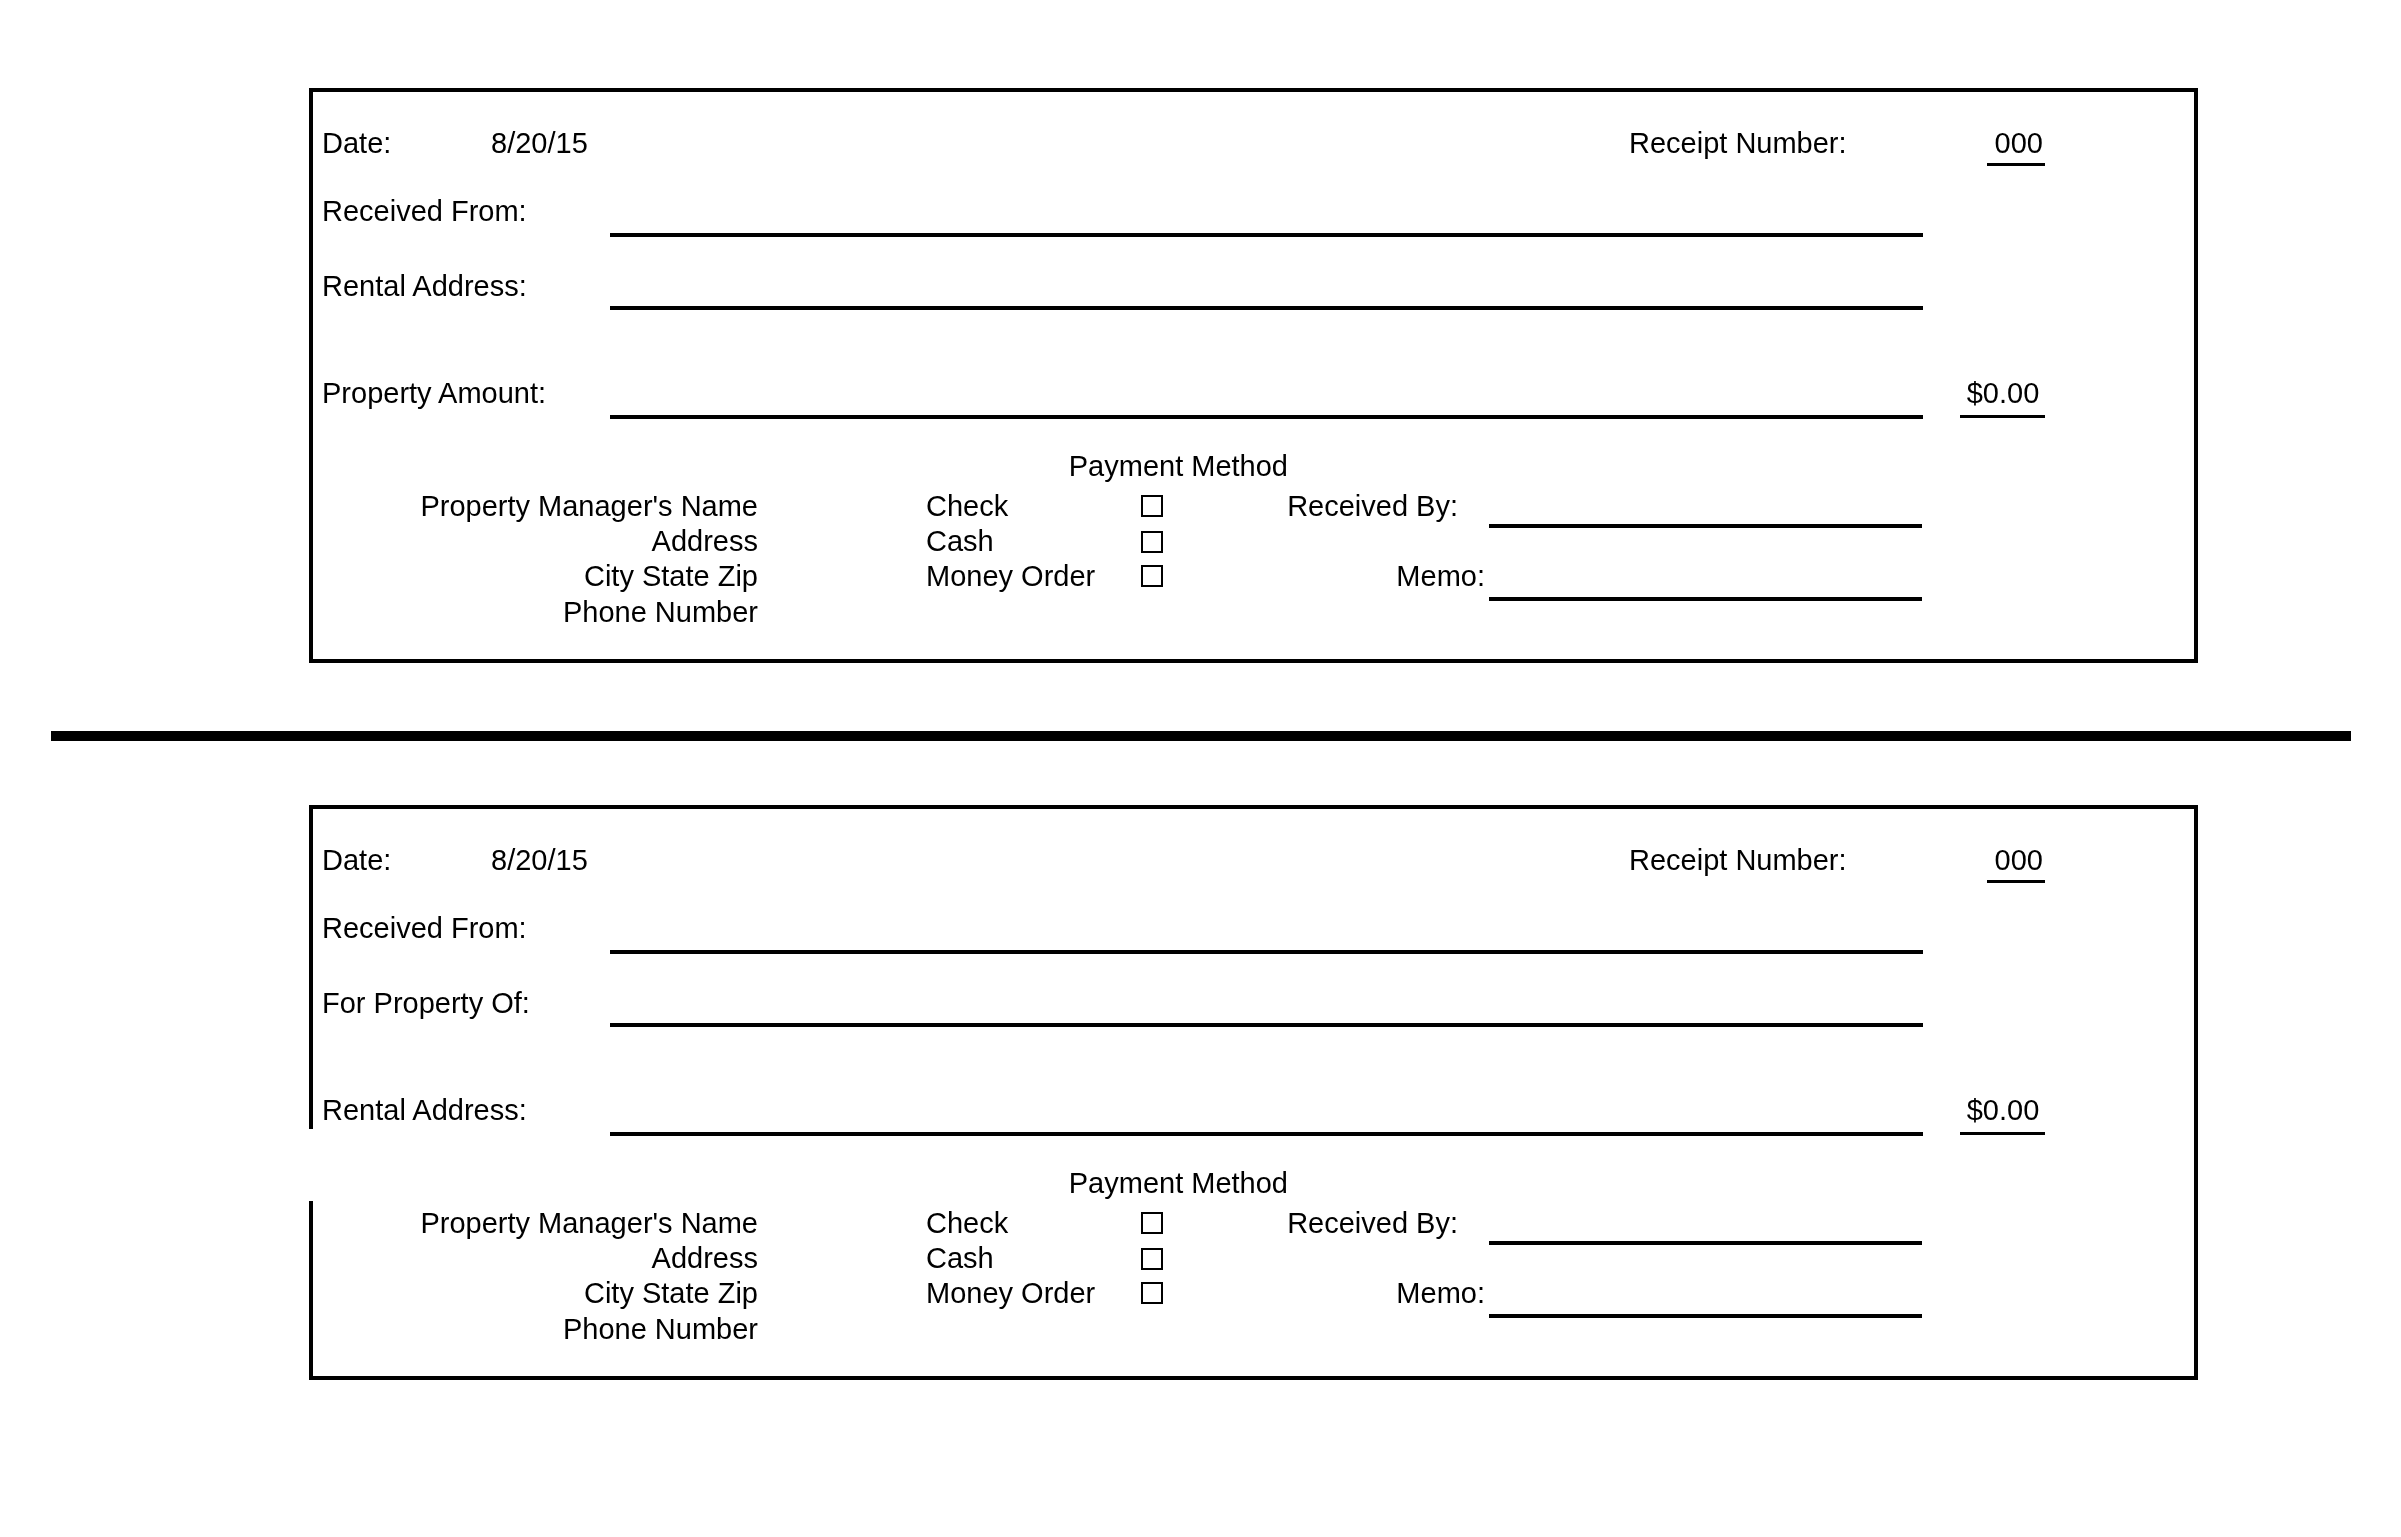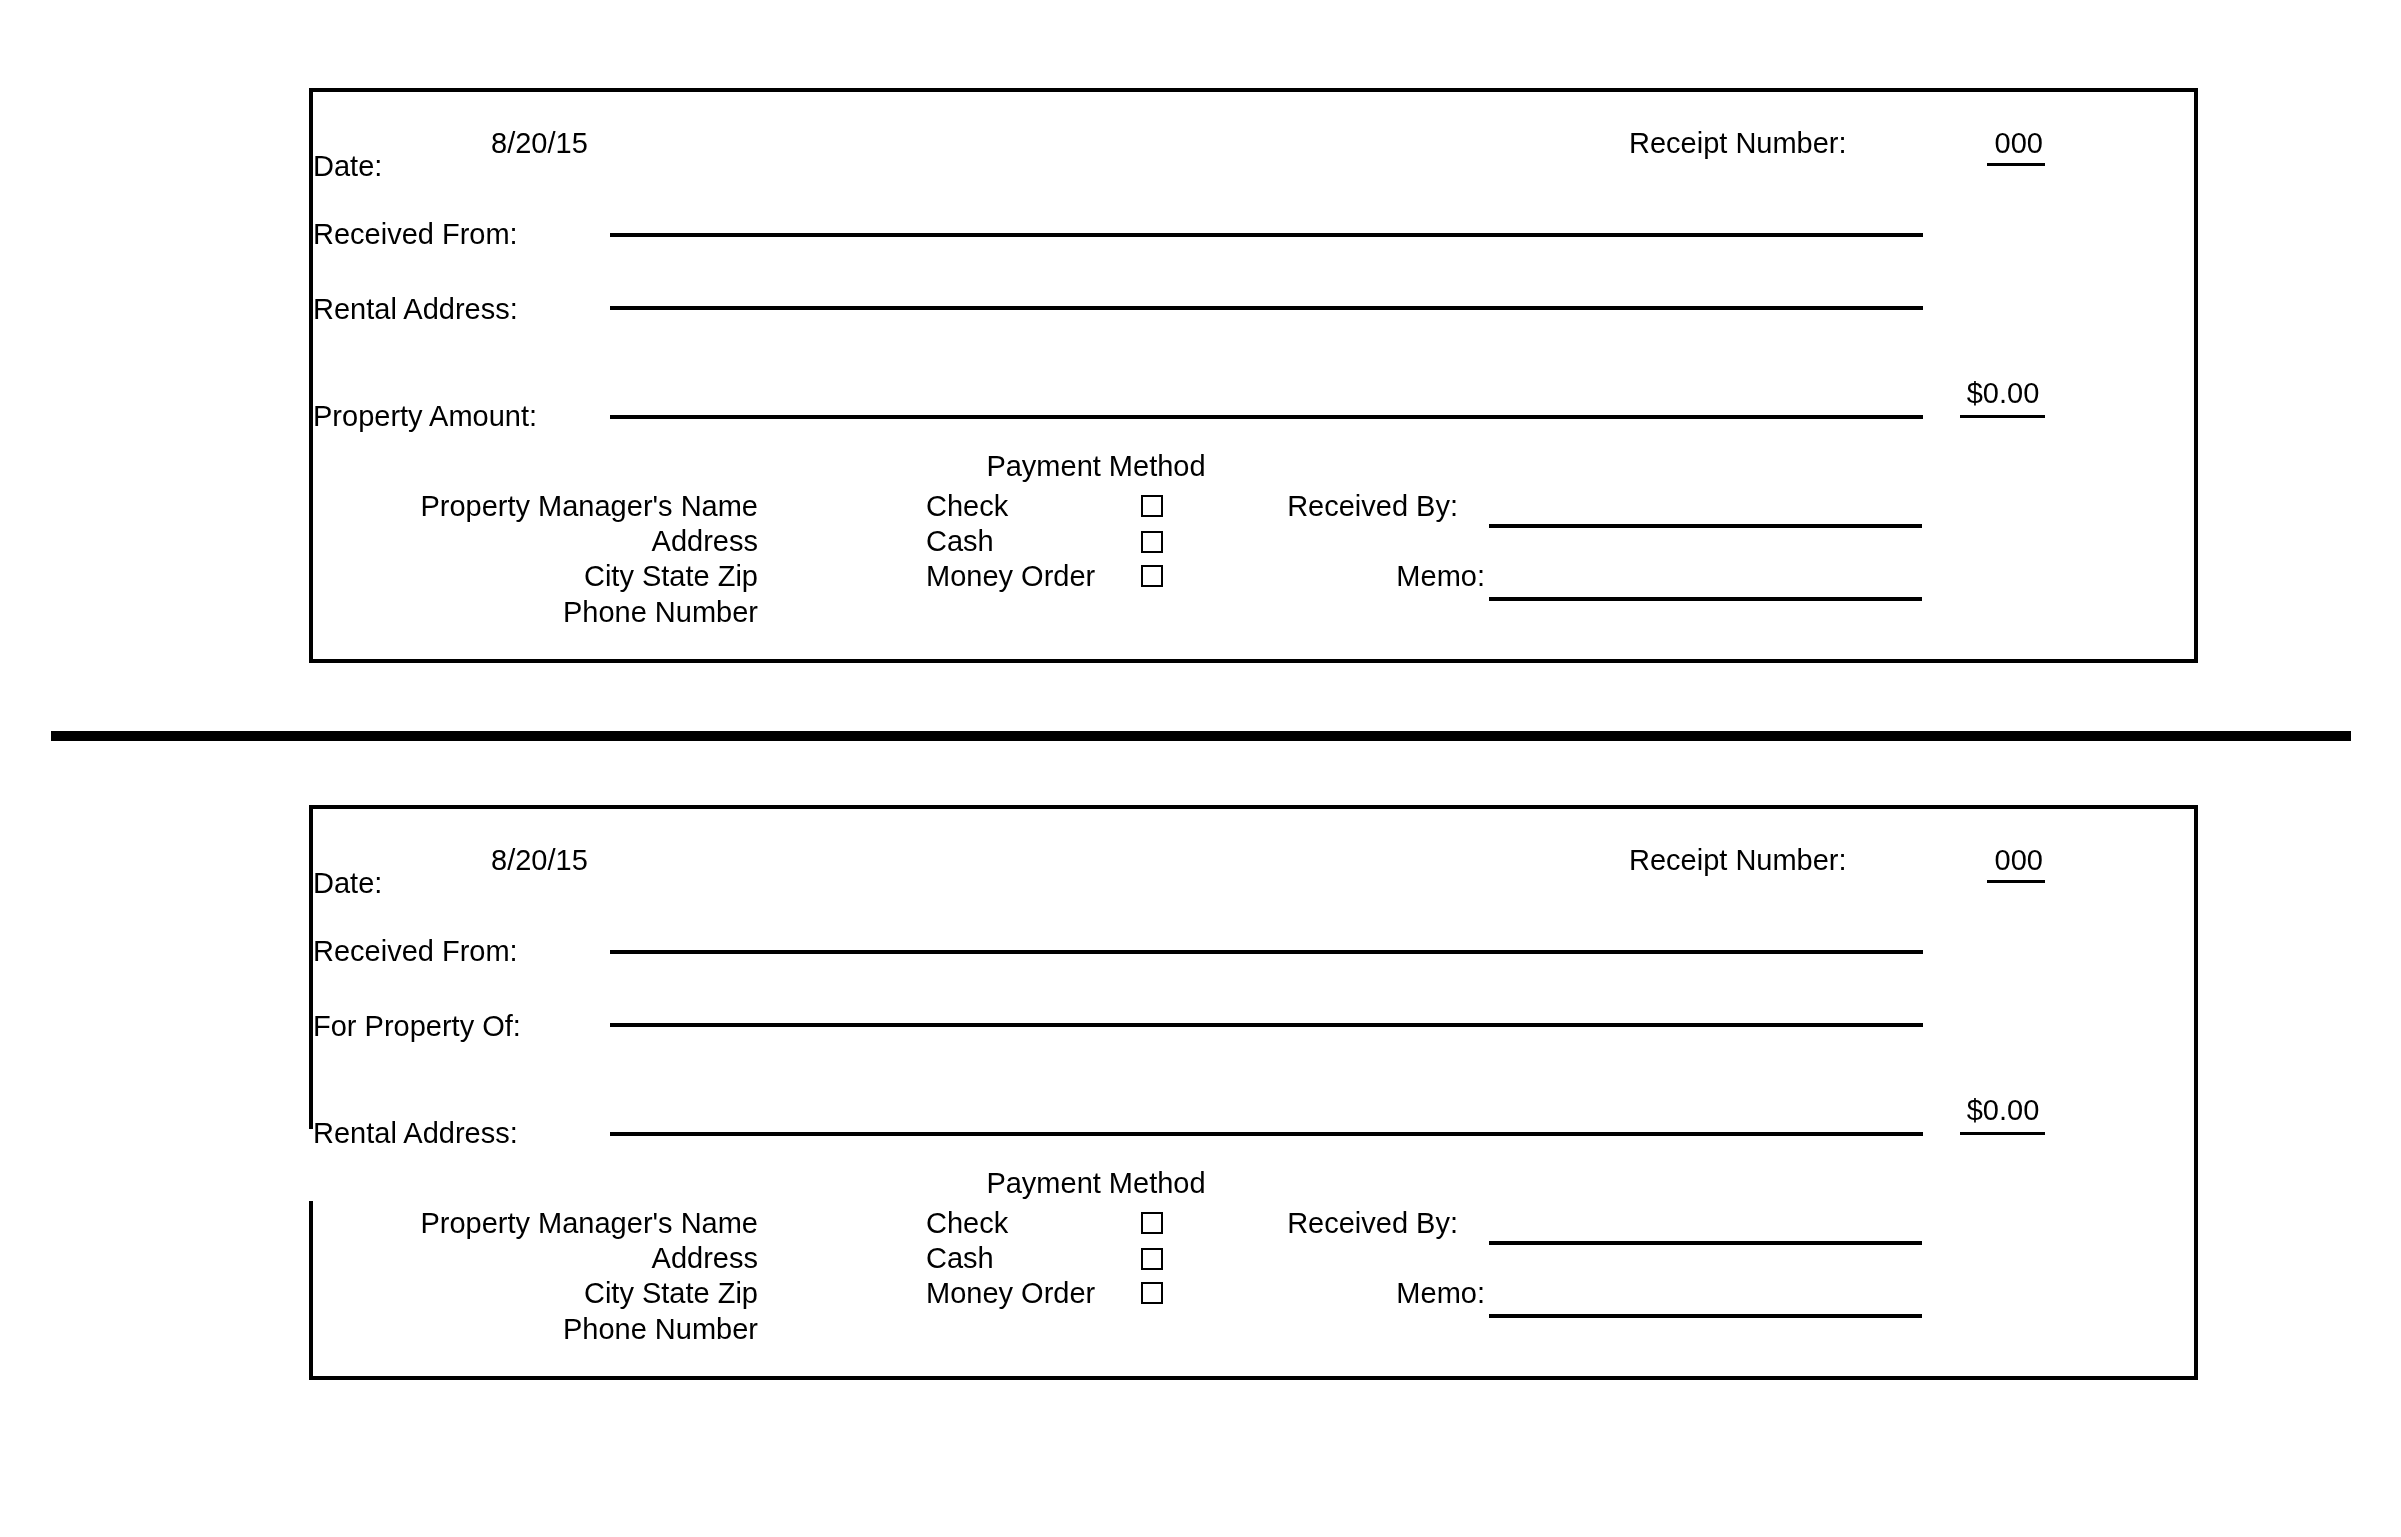--- a/index.html
+++ b/index.html
@@ -41,27 +41,27 @@
     background: #000;
   }
   .thin-line {
     position: absolute;
     height: 2.9px;
     background: #000;
   }
   .field-line { left: 301px; width: 1313px; }
   .rb-line    { left: 1180px; width: 433px; }
 
-  .label-col   { left: 4px; margin-top: 23px; }
+  .label-col   { left: 13px; }
   .date-value  { left: 182px; }
   .rcpt-label  { left: 1320px; }
   .rcpt-value  { left: 1680px; width: 54px; text-align: right; }
   .amt-value   { left: 1648px; width: 92px; text-align: center; }
 
-  .pm-title    { left: 595px; width: 384px; text-align: center; top: 359px; }
+  .pm-title    { left: 595px; width: 384px; text-align: right; top: 359px; }
   .mgr-line    { left: 65px; width: 384px; text-align: right; }
   .method      { left: 617px; }
   .rb-label    { left: 861px; width: 288px; text-align: right; top: 399px; }
   .memo-label  { left: 888px; width: 288px; text-align: right; top: 469px; }
 
   .checkbox {
     position: absolute;
     left: 832px;
     width: 18px;
     height: 18px;

